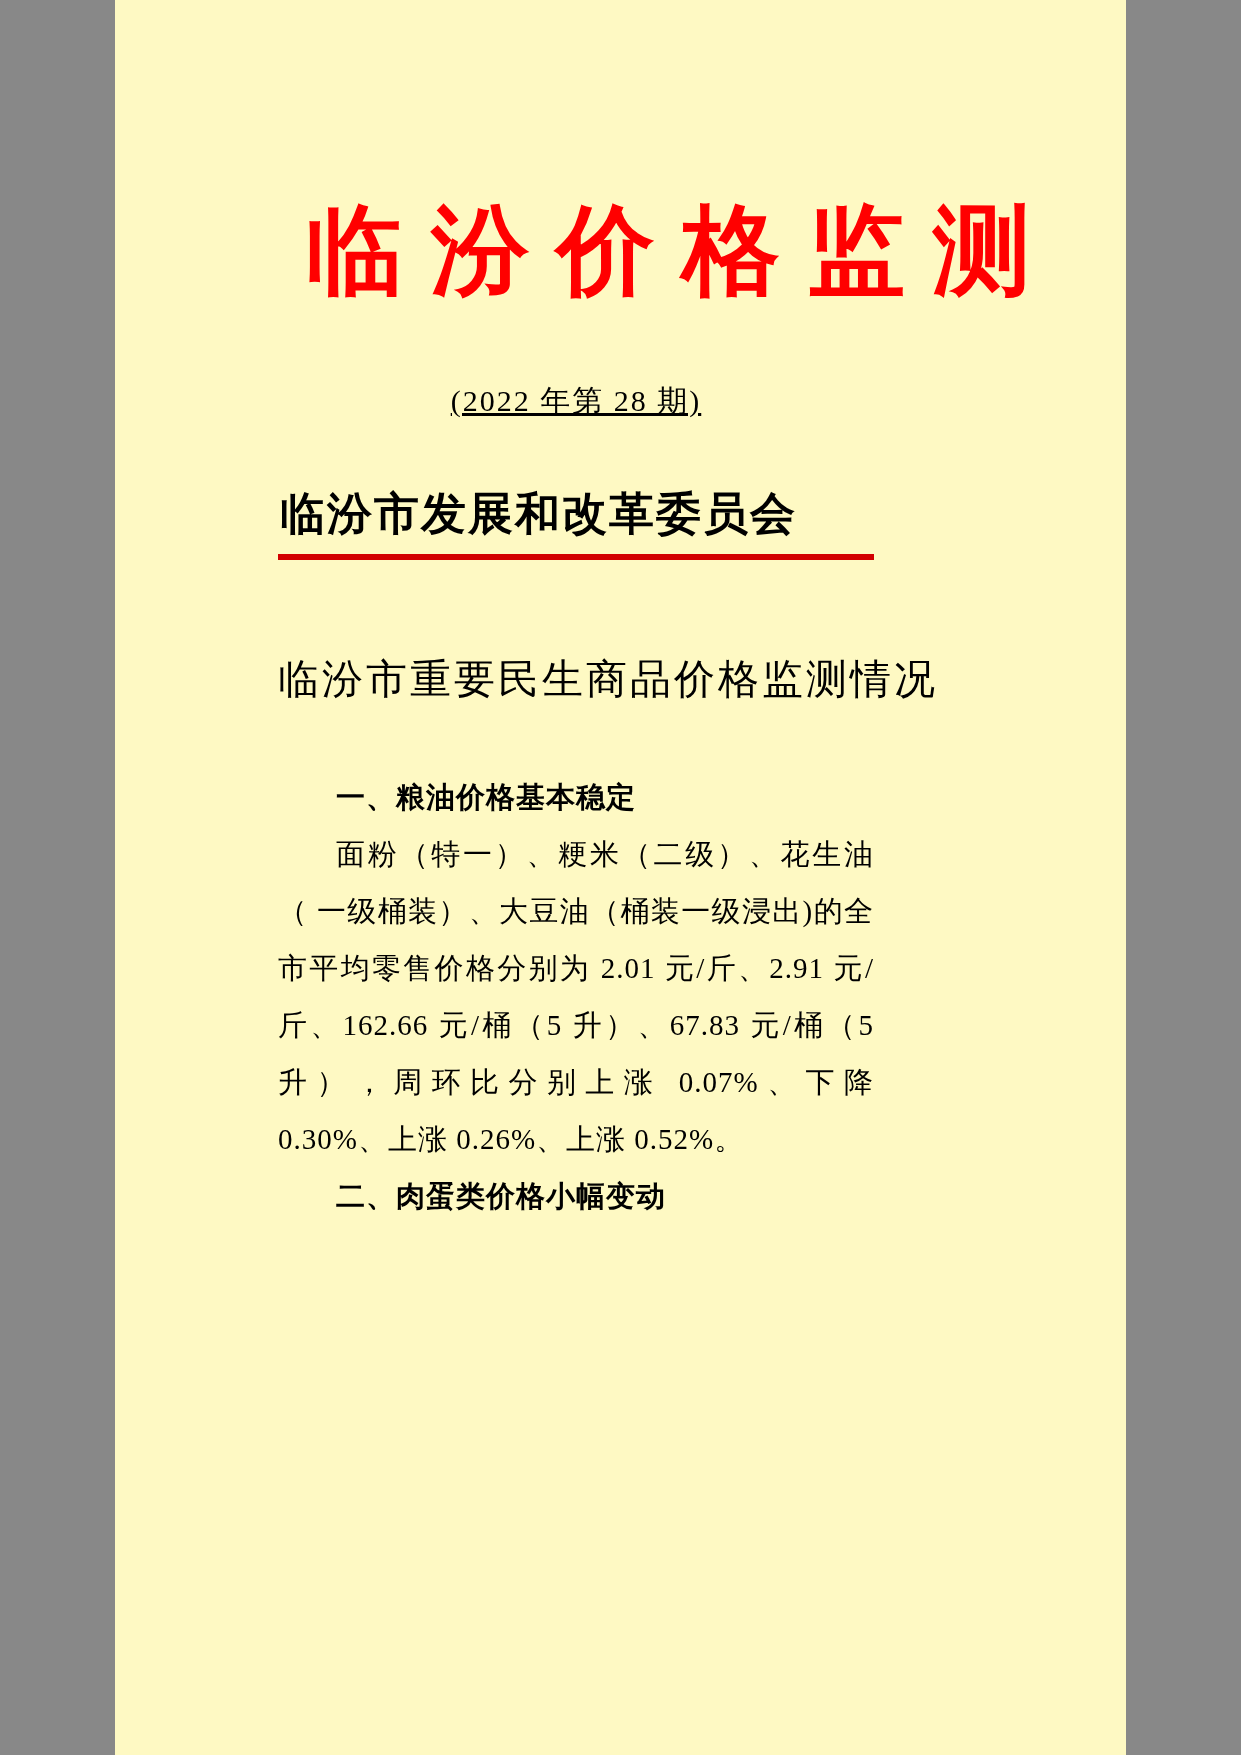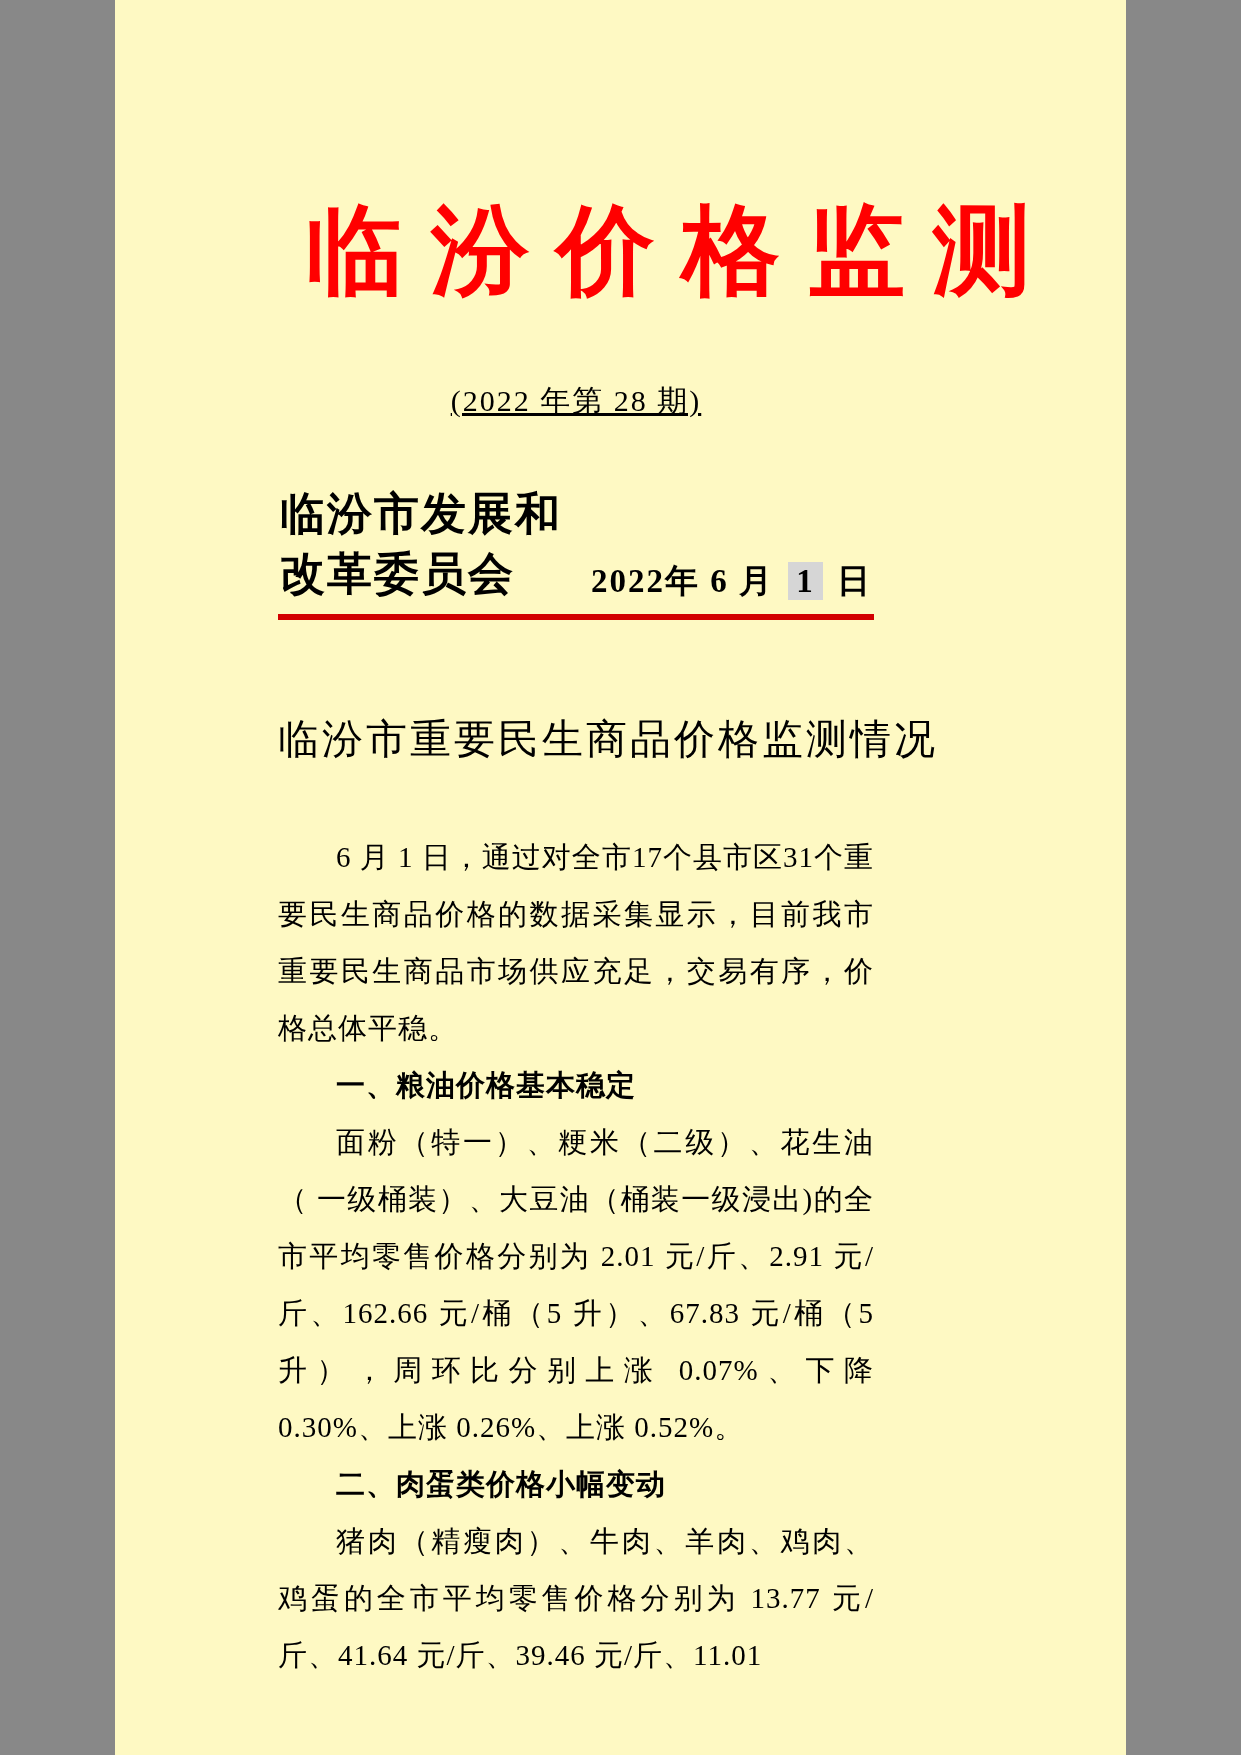--- a/index.html
+++ b/index.html
@@ -104,26 +104,23 @@
 <body>
 
 <div class="page">
 
   <h1 class="masthead">临汾价格监测</h1>
 
   <div class="issue">(2022 年第 28 期)</div>
 
   <div class="header-row">
     <span class="agency">临汾市发展和改革委员会</span>
-    <span class="date"><span>2022年 6 月</span> <span class="day-box">1</span> <span>日</span></span>
   </div>
 
   <h2 class="article-title">临汾市重要民生商品价格监测情况</h2>
 
   <div class="body">
-    <p class="para">6 月 1 日，通过对全市17个县市区31个重要民生商品价格的数据采集显示，目前我市重要民生商品市场供应充足，交易有序，价格总体平稳。</p>
     <p class="section-heading">一、粮油价格基本稳定</p>
     <p class="para">面粉（特一）、粳米（二级）、花生油（ 一级桶装）、大豆油（桶装一级浸出)的全市平均零售价格分别为 2.01 元/斤、2.91 元/斤、162.66 元/桶（5 升）、67.83 元/桶（5 升），周环比分别上涨 0.07%、下降 0.30%、上涨 0.26%、上涨 0.52%。</p>
     <p class="section-heading">二、肉蛋类价格小幅变动</p>
-    <p class="para">猪肉（精瘦肉）、牛肉、羊肉、鸡肉、鸡蛋的全市平均零售价格分别为 13.77 元/斤、41.64 元/斤、39.46 元/斤、11.01</p>
   </div>
 
 </div>
 
 </body></html>

